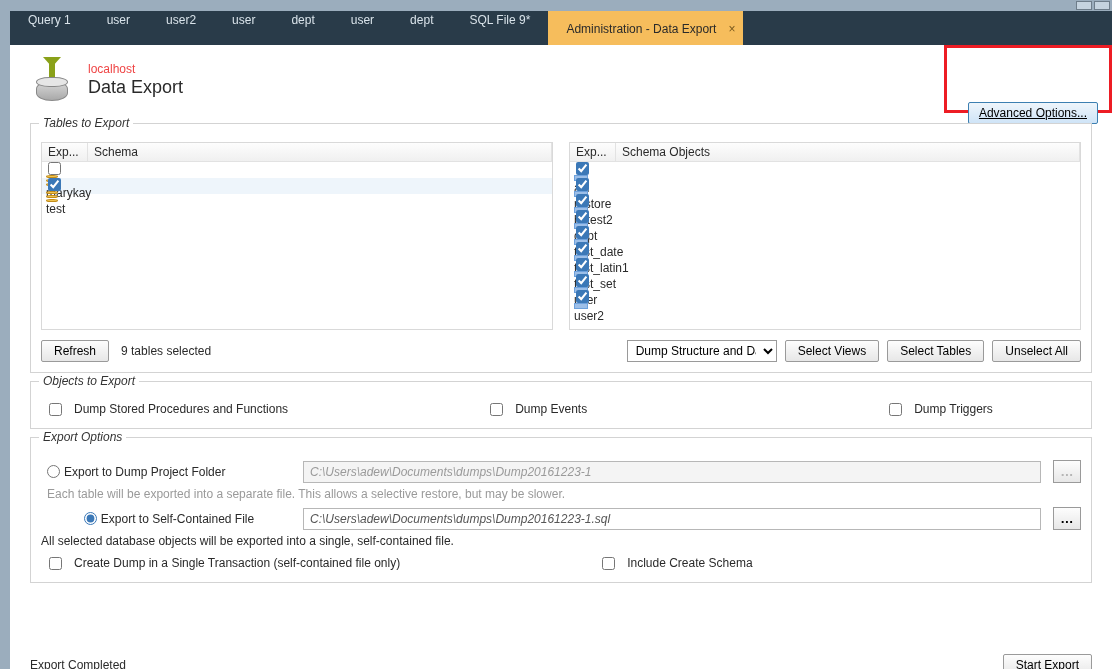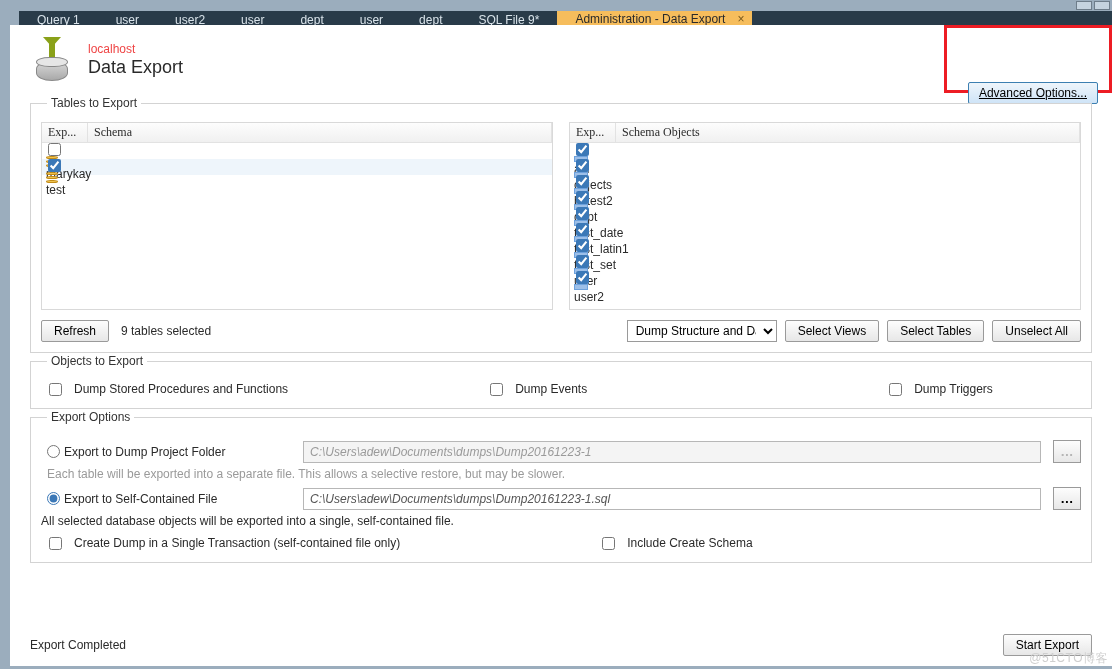--- a/index.html
+++ b/index.html
@@ -1,44 +1,44 @@
 <!DOCTYPE html>
 <html><head>
 <meta charset="utf-8">
 <style>
   * { box-sizing: border-box; font-family: "Segoe UI", Tahoma, Arial, sans-serif; }
   body { margin: 0; background: #9badbd; font-size: 12px; color: #2a2a2a; width: 1112px; }
   .topbar { background: #9badbd; height: 11px; display:flex; justify-content:flex-end; align-items:center; padding-right:2px; gap:2px;}
   .topbar .wbox { width:16px; height:9px; background:#c5d3df; border:1px solid #6e7d8a;}
   .leftgutter { position:absolute; left:0; top:11px; width:10px; height:658px; background:#9badbd; }
-  .tabstrip { background:#293b49; display:flex; height:14px; margin-left:19px;}
+  .tabstrip { background:#293b49; display:flex; height:34px; margin-left:10px;}
   .tab { color:#d9e3ea; padding:1px 18px 0 18px; font-size:12px; line-height:16px; white-space:nowrap; }
   .tab.active { background:#f6bd5c; color:#2a2a2a; padding-right:6px; display:flex; align-items:center; gap:10px;}
   .tab.active .close-x { color:#7a5a1e; font-size:12px; cursor:pointer; padding:0 2px;}
   .workarea { background:#fff; margin-left:10px; padding:0; position:relative; height:641px; }
   .redbox { position:absolute; right:0; top:0; width:168px; height:68px; border:3px solid #ed1c24; pointer-events:none; }
   .header { display:flex; align-items:center; padding:14px 18px 6px 20px; }
   .disk-icon { width:44px; height:42px; position:relative; margin-right:14px;}
   .disk-icon .cyl { position:absolute; bottom:0; left:6px; width:32px; height:20px; background:linear-gradient(#d7d7d7,#a9a9a9); border:1px solid #888; border-radius:16px/8px;}
   .disk-icon .cylT { position:absolute; bottom:14px; left:6px; width:32px; height:10px; border:1px solid #888; border-radius:16px/6px; background:#e6e6e6;}
   .disk-icon .arrow { position:absolute; top:0; left:19px; width:6px; height:18px; background:#8aa119;}
   .disk-icon .arrowHead { position:absolute; top:-3px; left:13px; width:0; height:0; border-left:9px solid transparent; border-right:9px solid transparent; border-bottom:10px solid #8aa119; transform:rotate(180deg); top:0;}
   .header-text .host { color:#ef4444; font-size:12px; }
   .header-text .title { font-size:18px; color:#2a2a2a; margin-top:1px;}
   .advopt { position:absolute; right:14px; top:57px; padding:3px 10px; font-size:12px; background:linear-gradient(#eef5fb,#cfe4f7); border:1px solid #3c7fb1; border-radius:2px; cursor:pointer;text-decoration:underline;}
   .subtabs { margin:6px 0 0 20px; display:flex; align-items:flex-end; border-bottom:1px solid #8a8a8a; padding-right:20px;}
   .subtab { border:1px solid #8a8a8a; border-bottom:none; padding:3px 10px; font-size:12px; margin-right:2px; background:#fff; position:relative; top:1px;}
   .subtab.inactive { background:#efefef; color:#444; top:0;}
   .panel { padding:8px 20px 0 20px; }
   .group { border:1px solid #d3d3d3; margin-top:8px; padding:18px 10px 10px 10px; position:relative;}
-  .group > .legend { position:absolute; top:-8px; left:16px; background:#fff; padding:0 4px; color:#333; font-size:12px;}
+  .group > .legend { position:absolute; top:-8px; left:8px; background:#fff; padding:0 4px; color:#333; font-size:12px;font-style:italic;}
   .listpair { display:flex; gap:16px; }
   .listbox { flex:1; border:1px solid #d9d9d9; height:188px; background:#fff; overflow:auto;}
   .listhead { display:flex; background:#fff; border-bottom:1px solid #e2e2e2; font-size:12px; position:sticky; top:0;}
-  .listhead div { padding:2px 6px; border-right:1px solid #e2e2e2; background:linear-gradient(#fdfdfd,#f0f0f0);font-family:Liberation Serif, serif;}
+  .listhead div { padding:2px 6px; border-right:1px solid #e2e2e2; background:linear-gradient(#fdfdfd,#f0f0f0);}
   .lh-c1 { width:46px;}
   .lh-c2 { flex:1;}
   .row { display:flex; align-items:flex-start; height:16px; padding-left:4px;flex-direction:column;}
   .row.sel { background:#eef5fb;}
   .chk { width:13px; height:13px; margin:0 6px 0 2px; accent-color:#3b78b7;}
   .dbicon { width:14px; height:14px; margin-right:6px; display:flex; flex-direction:column; justify-content:center; gap:1px;}
   .dbicon span { display:block; width:12px; height:3px; border-radius:6px/2px; background:linear-gradient(#ffe07a,#e0a92a); border:1px solid #c38c17;}
   .tblicon { width:14px; height:14px; margin-right:6px; background:linear-gradient(#dceafc,#b6d2f5); border:1px solid #6da1dc; display:grid; grid-template-columns:1fr 1fr; grid-template-rows:1fr 1fr;}
   .tblicon span { border:0.5px solid #9dbfe8;}
   .rowtxt { font-size:12px; color:#2a2a2a;}
@@ -143,21 +143,21 @@
               <span class="rowtxt">acl</span>
             </div>
           <div class="row">
               <input type="checkbox" class="chk" checked="" style="">
               <div class="tblicon">
                 <span></span>
                 <span></span>
                 <span></span>
                 <span></span>
               </div>
-              <span class="rowtxt">objects</span>
+              <span class="rowtxt">restore</span>
             </div>
           <div class="row">
               <input type="checkbox" class="chk" checked="" style="">
               <div class="tblicon">
                 <span></span>
                 <span></span>
                 <span></span>
                 <span></span>
               </div>
               <span class="rowtxt">bittest2</span>
@@ -265,21 +265,21 @@
         <label style="width:250px; display:flex; align-items:center;">
             <input type="radio" name="eo" class="radio" style="">
             <span>Export to Dump Project Folder</span>
           </label>
         <input class="pathbox disabled" disabled="" value="C:\Users\adew\Documents\dumps\Dump20161223-1" style="">
         <button class="dotsbtn disabled">…</button>
       </div>
       <div class="hint">Each table will be exported into a separate file. This allows a selective restore, but may be slower.</div>
 
       <div class="expopt-row">
-        <label style="width:250px; display:flex; align-items:center;">
+        <label style="width:250px; display:flex; align-items:center;justify-content:center;">
             <input type="radio" name="eo" class="radio" checked="" style="">
             <span>Export to Self-Contained File</span>
           </label>
         <input class="pathbox" value="C:\Users\adew\Documents\dumps\Dump20161223-1.sql" style="">
         <button class="dotsbtn">…</button>
       </div>
       <div class="hint" style="color:#2a2a2a; margin-left:0;">All selected database objects will be exported into a single, self-contained file.</div>
 
       <div class="opt-rows" style="gap:200px; margin-top:2px;">
         <label>

